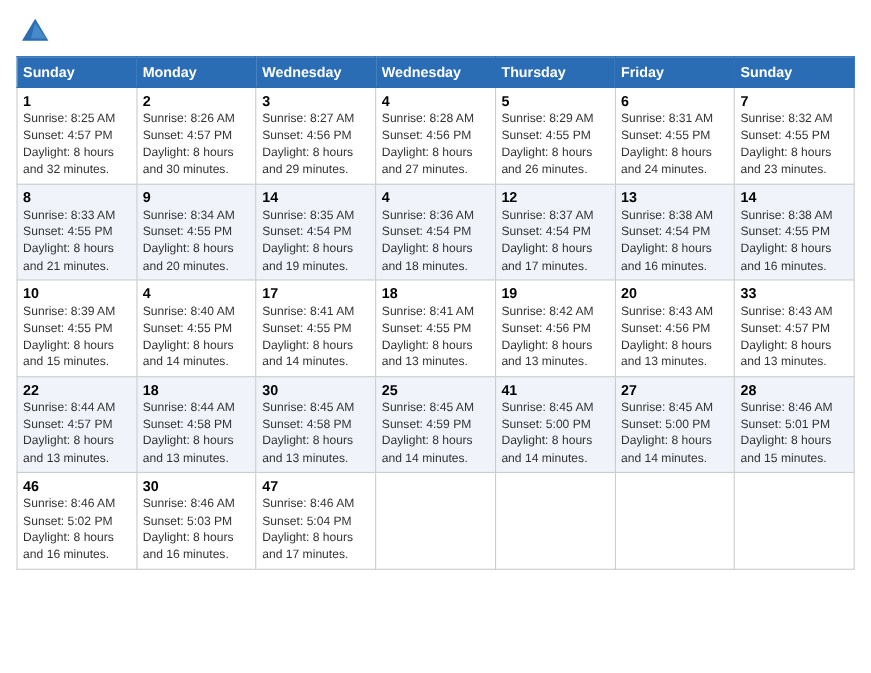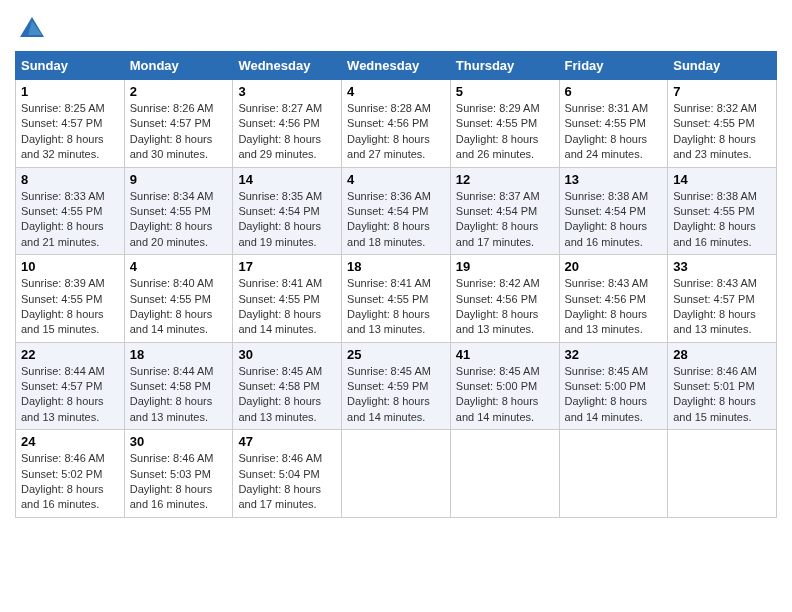--- a/index.html
+++ b/index.html
@@ -230,31 +230,31 @@
         </td>
         <td>
           <span class="day-num">25</span>
           <div class="day-info">Sunrise: 8:45 AM<br>Sunset: 4:59 PM<br>Daylight: 8 hours and 14 minutes.</div>
         </td>
         <td>
           <span class="day-num">41</span>
           <div class="day-info">Sunrise: 8:45 AM<br>Sunset: 5:00 PM<br>Daylight: 8 hours and 14 minutes.</div>
         </td>
         <td>
-          <span class="day-num">32</span>
+          <span class="day-num">27</span>
           <div class="day-info">Sunrise: 8:45 AM<br>Sunset: 5:00 PM<br>Daylight: 8 hours and 14 minutes.</div>
         </td>
         <td>
           <span class="day-num">28</span>
           <div class="day-info">Sunrise: 8:46 AM<br>Sunset: 5:01 PM<br>Daylight: 8 hours and 15 minutes.</div>
         </td>
       </tr>
       <tr>
         <td>
-          <span class="day-num">24</span>
+          <span class="day-num">46</span>
           <div class="day-info">Sunrise: 8:46 AM<br>Sunset: 5:02 PM<br>Daylight: 8 hours and 16 minutes.</div>
         </td>
         <td>
           <span class="day-num">30</span>
           <div class="day-info">Sunrise: 8:46 AM<br>Sunset: 5:03 PM<br>Daylight: 8 hours and 16 minutes.</div>
         </td>
         <td>
           <span class="day-num">47</span>
           <div class="day-info">Sunrise: 8:46 AM<br>Sunset: 5:04 PM<br>Daylight: 8 hours and 17 minutes.</div>
         </td>

